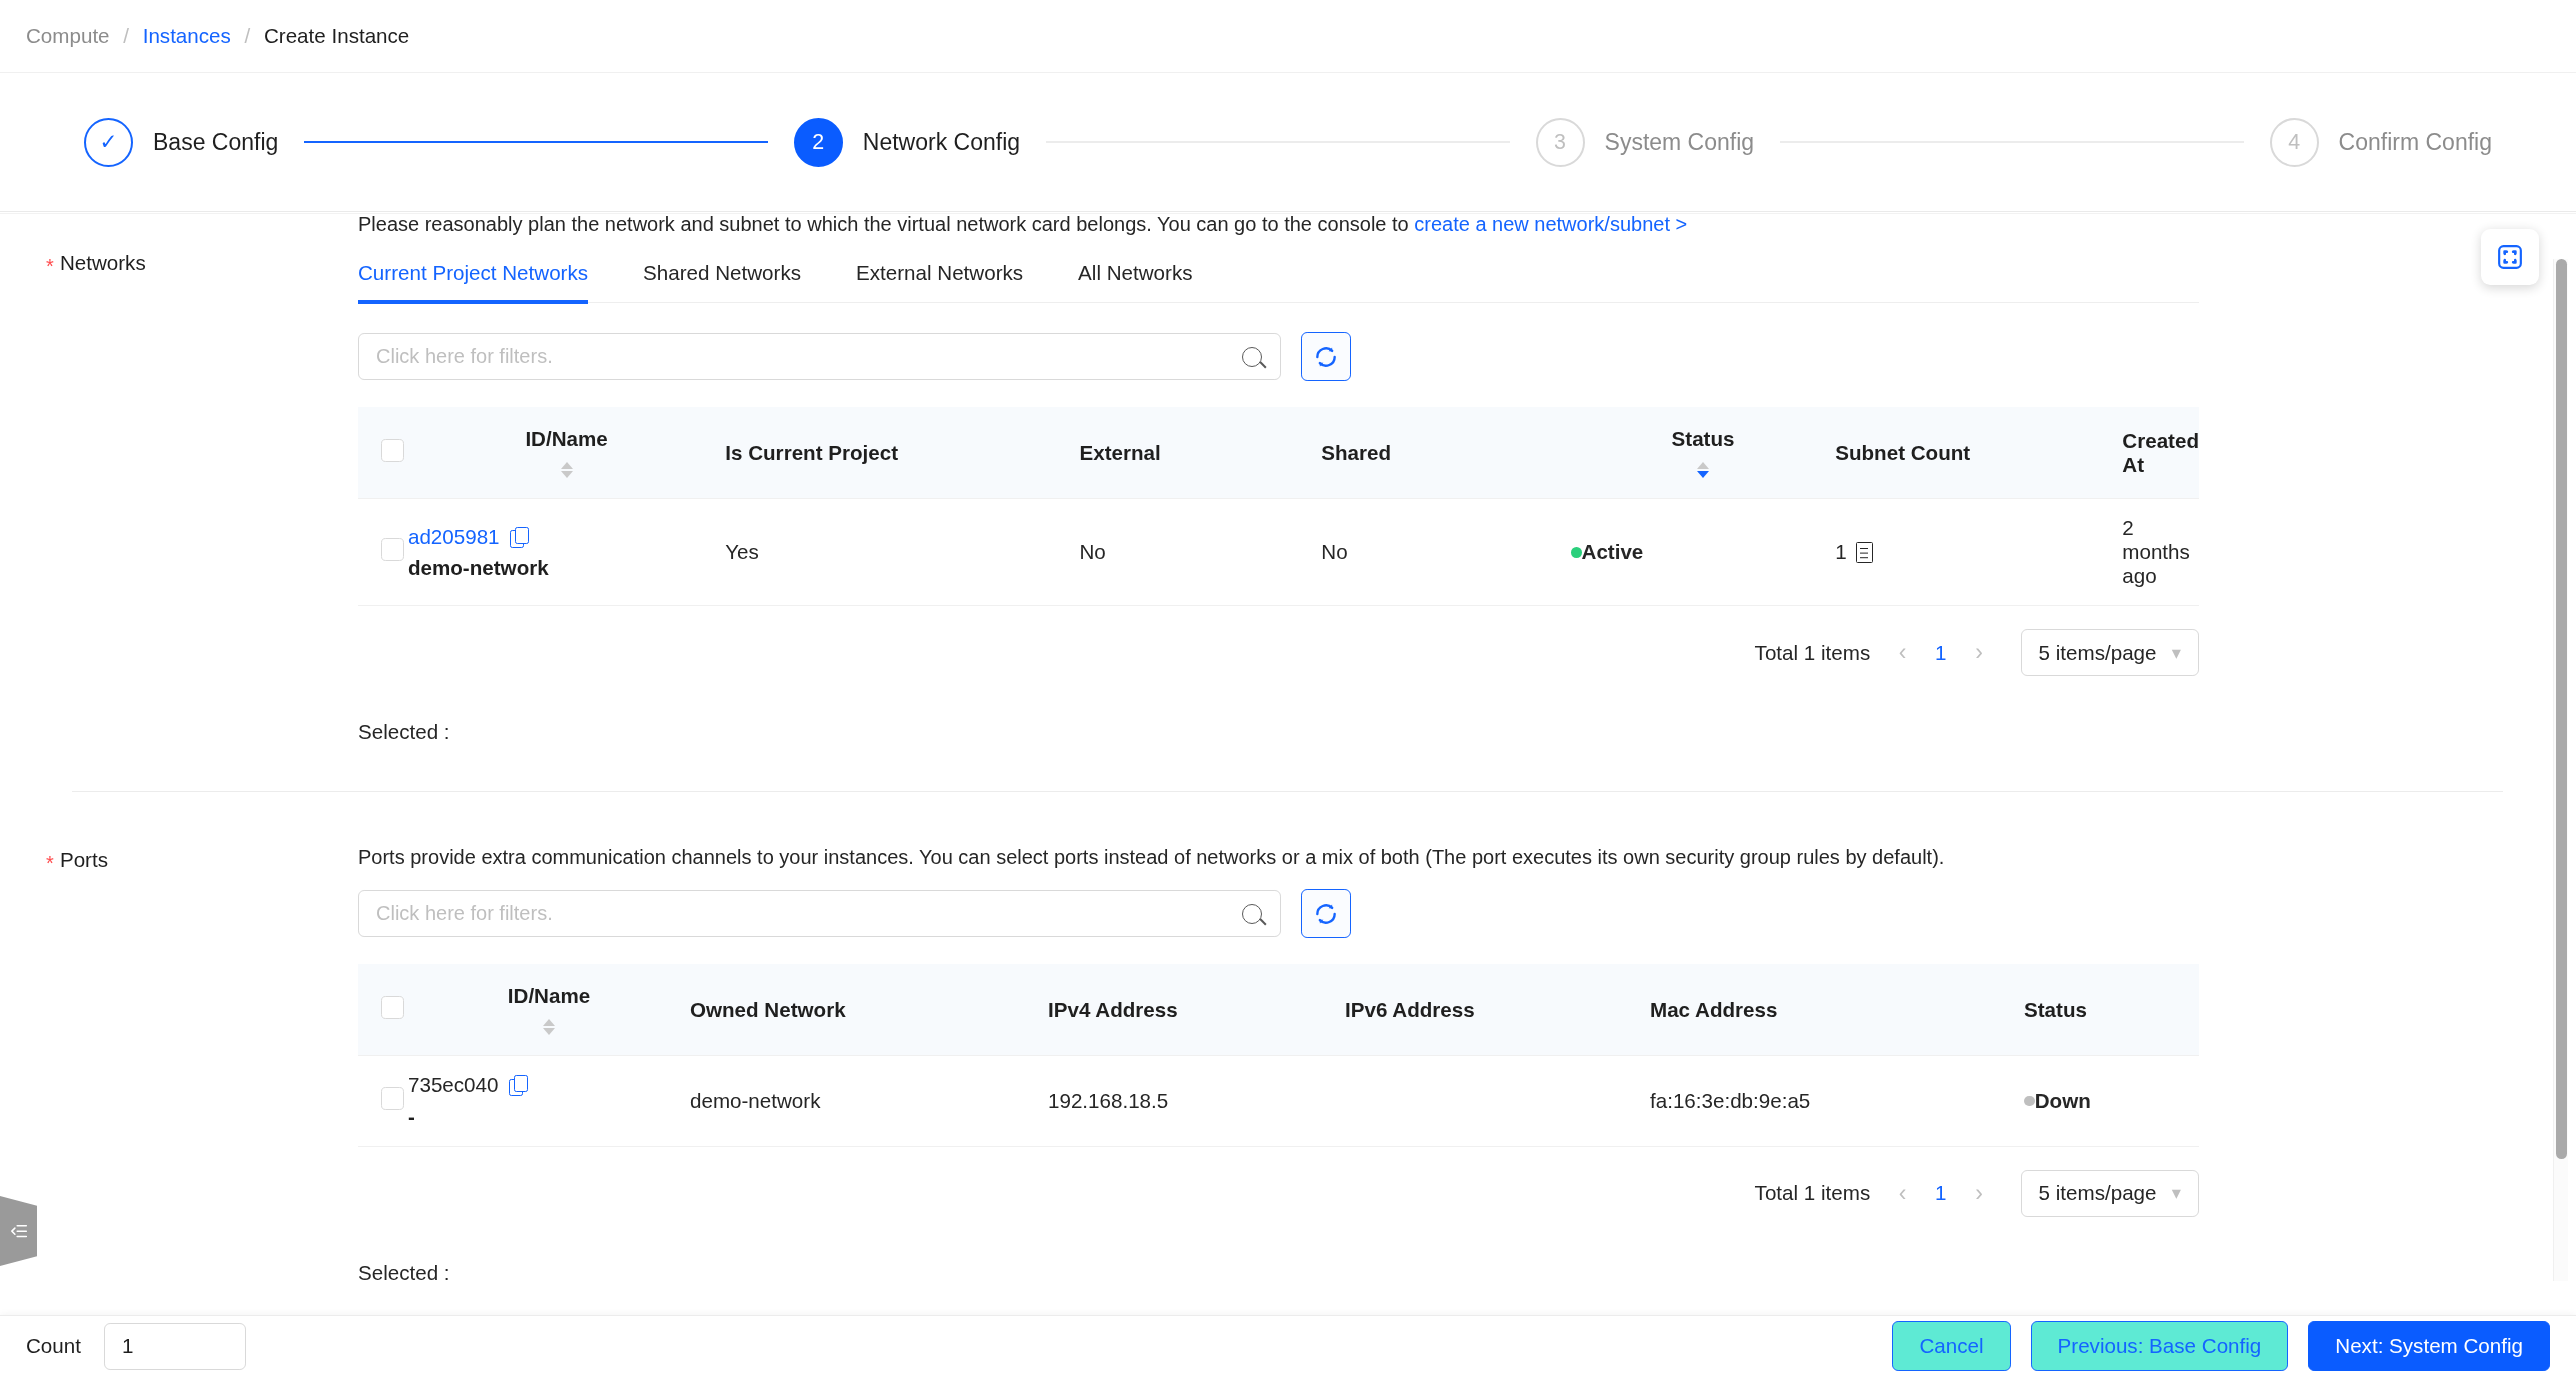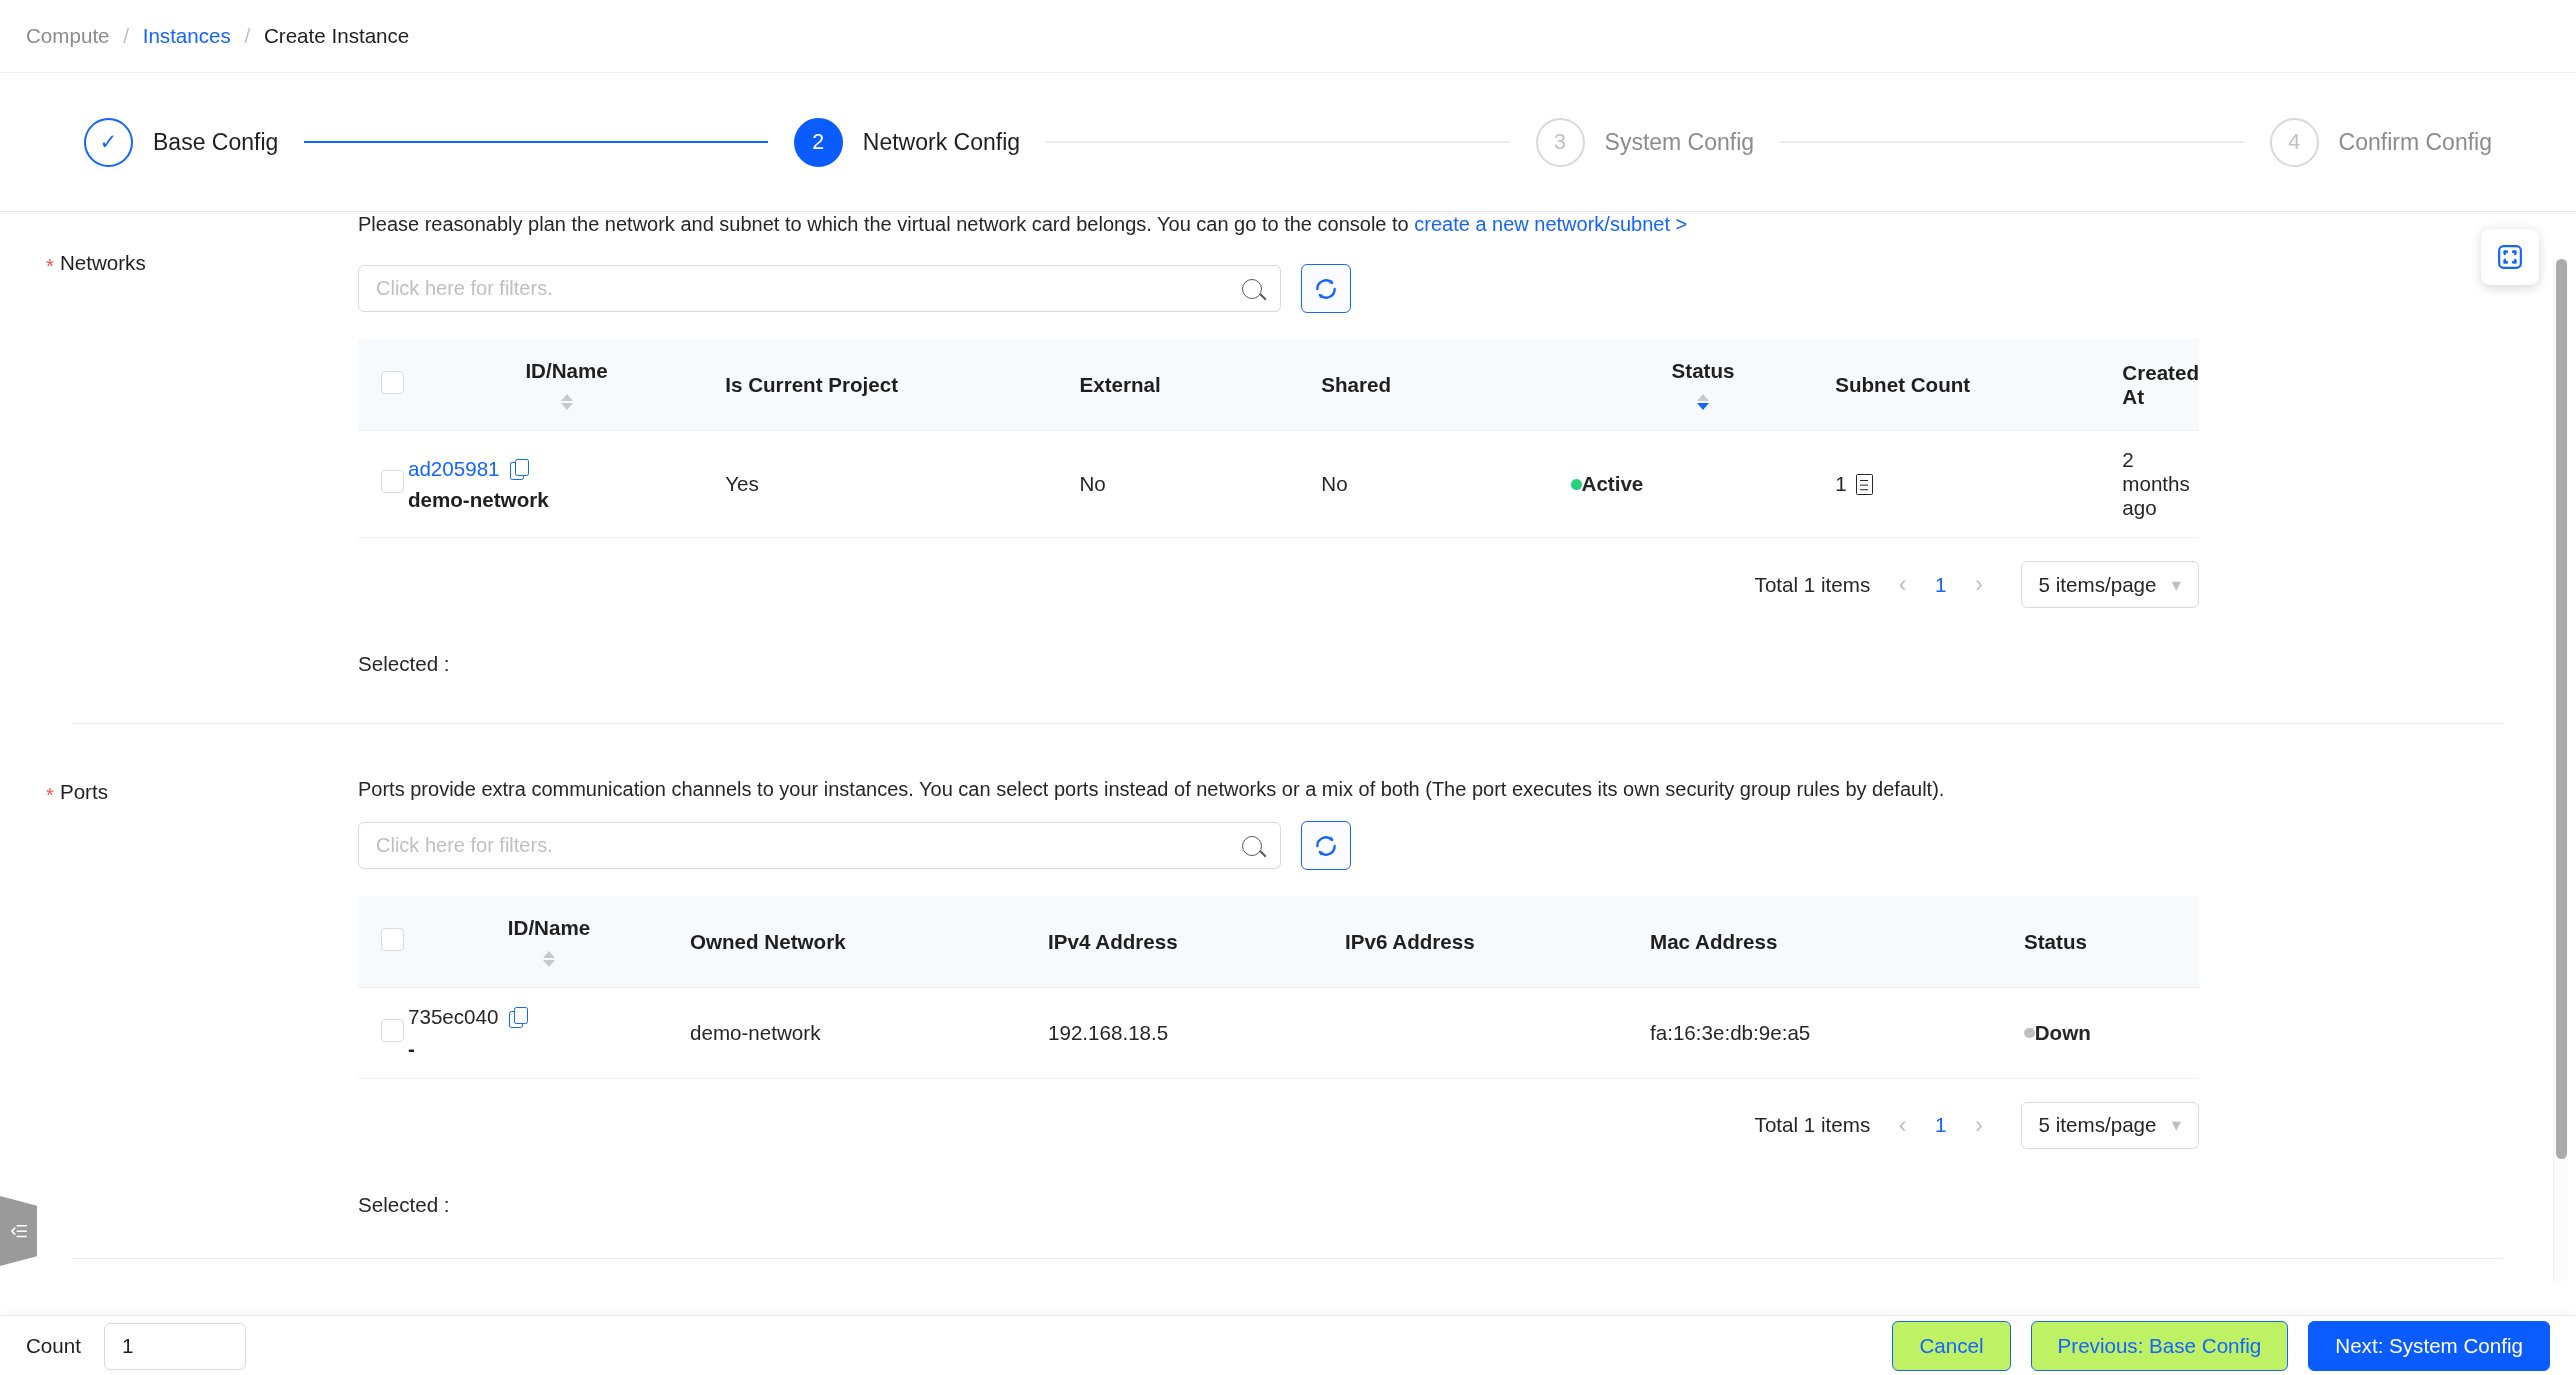--- a/index.html
+++ b/index.html
@@ -238,21 +238,21 @@
     width: 142px; height: 47px; border: 0.8px solid #d9d9d9; border-radius: 6.1px;
     display: flex; align-items: center; padding: 0 17px;
     font-size: 20.6px; color: #1f1f1f; background: #fff;
   }
   .footer-spacer { flex: 1 1 auto; }
   .btn {
     height: 50px; border-radius: 6.1px; font-size: 20.6px;
     display: inline-flex; align-items: center; justify-content: center;
     padding: 0 26px; cursor: pointer; margin-left: 20px; white-space: nowrap;
   }
-  .btn-ghost { border: 1.5px solid #1464ff; color: #1464ff; background: #bef264; }
+  .btn-ghost { border: 1.5px solid #1464ff; color: #1464ff; background: #5eead4; }
   .btn-primary { background: #0a5cff; color: #fff; border: 1.5px solid #0a5cff; }
 </style>
 </head>
 <body>
 
 <div class="page">
 
   <div class="breadcrumb">
     <span class="bc-item">Compute</span>
     <span class="bc-sep">/</span>
@@ -298,20 +298,26 @@
       <div class="section" style="padding-top:4.6px;">
         <div class="sec-label" style="padding-top:32px;">
           <span class="req-star">*</span><span>Networks</span>
         </div>
         <div class="sec-body">
 
           <div class="hint" style="margin-top:-9.2px; height:26px; overflow:hidden;">
             <span>Please reasonably plan the network and subnet to which the virtual network card belongs. You can go to the console to </span><span class="hint-link">create a new network/subnet &gt;</span>
           </div>
 
+          <div class="tabs">
+            <div class="tab active">Current Project Networks</div>
+            <div class="tab">Shared Networks</div>
+            <div class="tab">External Networks</div>
+            <div class="tab">All Networks</div>
+          </div>
 
           <div class="filter-row">
             <div class="filter-input">
               <span class="ph">Click here for filters.</span>
               <span class="mag"></span>
             </div>
             <div class="refresh-btn">
               <svg width="26" height="26" viewBox="0 0 24 24">
                 <path d="M20 12a8 8 0 0 1-13.7 5.6" fill="none" stroke="#1464ff" stroke-width="2.2" stroke-linecap="round"></path>
                 <path d="M4 12a8 8 0 0 1 13.7-5.6" fill="none" stroke="#1464ff" stroke-width="2.2" stroke-linecap="round"></path>

